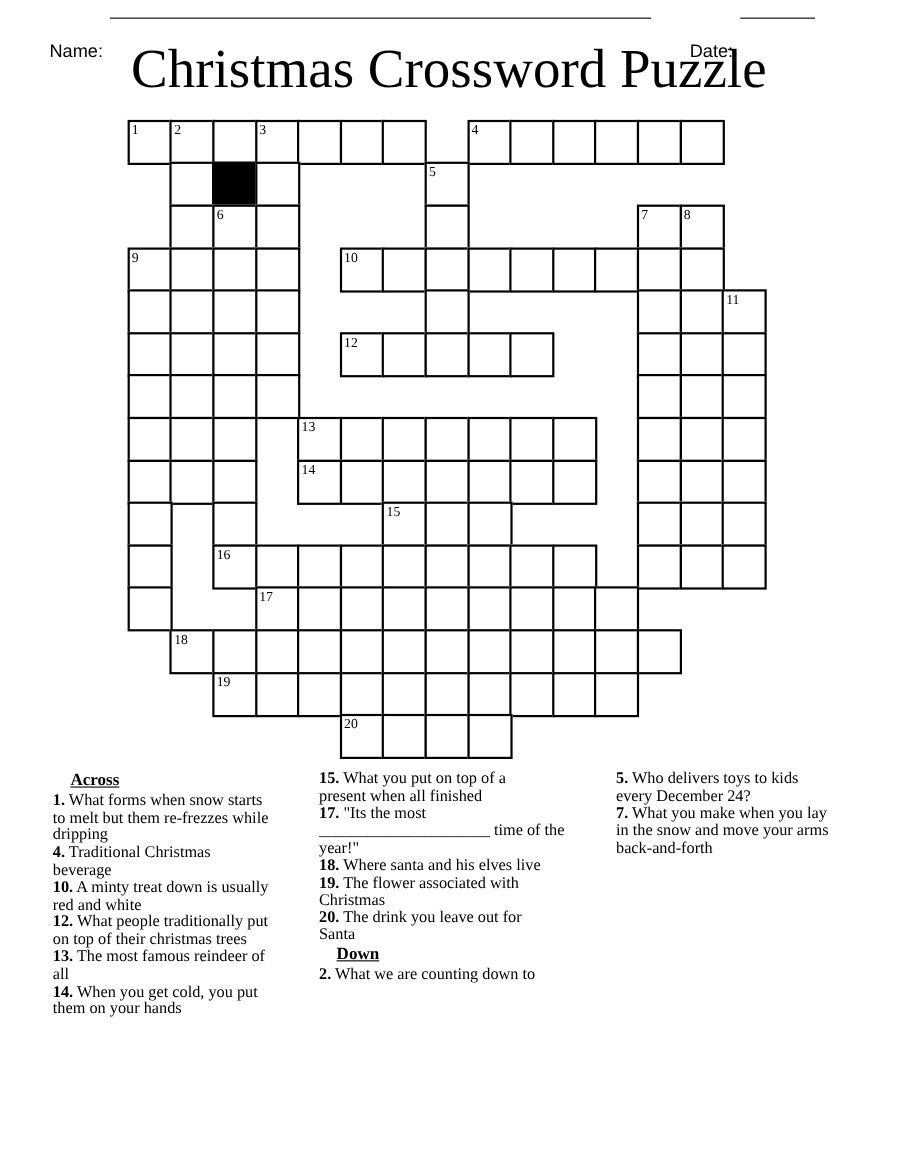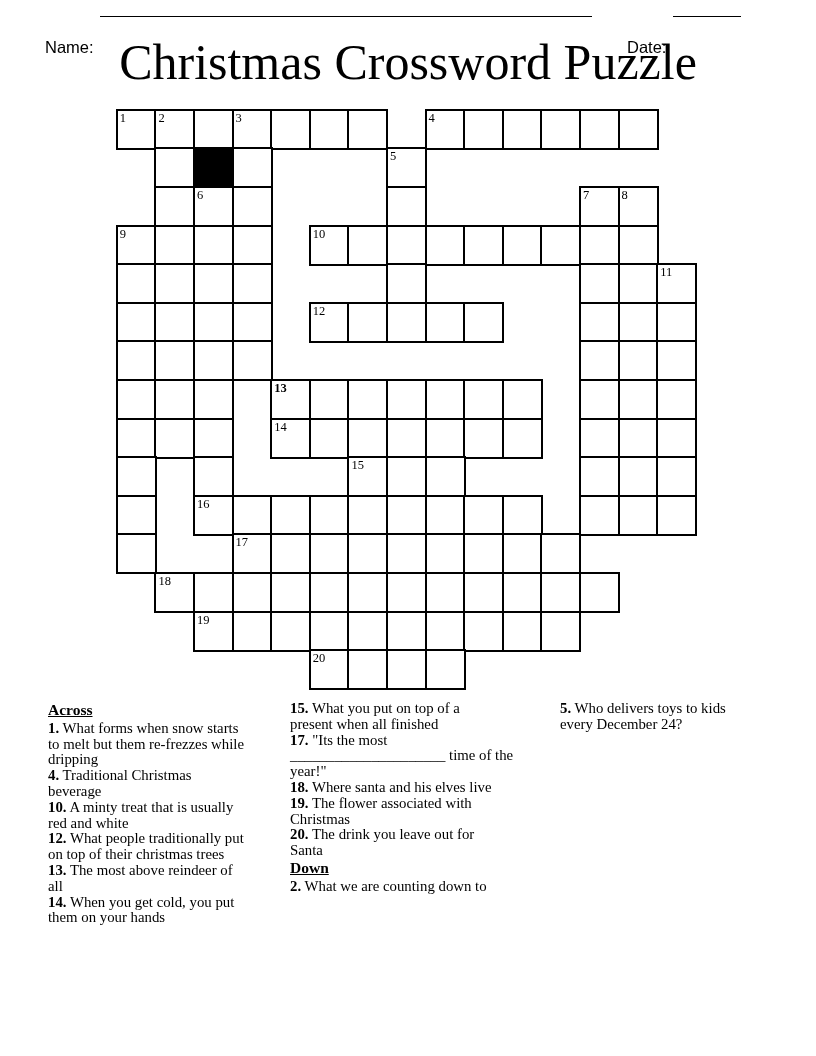--- a/index.html
+++ b/index.html
@@ -30,21 +30,21 @@
 
   
   .clue-col{position:absolute;top:701px;font-size:14.8px;line-height:15.8px;
             font-family:"Liberation Serif",serif;}
   #clue-col-1{left:48px;width:238px;}
   #clue-col-2{left:290px;width:242px;}
   #clue-col-3{left:560px;width:250px;}
   .clue{white-space:pre-wrap;}
   .cnum{font-weight:bold;}
   .clue-header{font-weight:bold;text-decoration:underline;font-size:15.5px;
-               margin:1px 0 3px 0;}
+               margin:1px 0 3px 16px;}
 </style>
 </head>
 <body>
 
 <span id="name-label" class="hdr-label">Name:</span>
 <span id="name-line" class="blank-line"></span>
 <span id="date-label" class="hdr-label">Date:</span>
 <span id="date-line" class="blank-line"></span>
 
 <div class="page-title">Christmas Crossword Puzzle</div>
@@ -133,21 +133,21 @@
     <div class="cell" style="left: 115.8px; top: 340.4px;"></div>
     <div class="cell" style="left: 154.4px; top: 340.4px;"></div>
     <div class="cell" style="left: 193px; top: 340.4px;"></div>
     <div class="cell" style="left: 231.6px; top: 340.4px;"></div>
     <div class="cell" style="left: 579px; top: 340.4px;"></div>
     <div class="cell" style="left: 617.6px; top: 340.4px;"></div>
     <div class="cell" style="left: 656.2px; top: 340.4px;"></div>
     <div class="cell" style="left: 115.8px; top: 379px;"></div>
     <div class="cell" style="left: 154.4px; top: 379px;"></div>
     <div class="cell" style="left: 193px; top: 379px;"></div>
-    <div class="cell" style="left: 270.2px; top: 379px; font-weight: bold;">
+    <div class="cell" style="left: 270.2px; top: 379px;">
       <span class="cellnum">13</span>
     </div>
     <div class="cell" style="left: 308.8px; top: 379px;"></div>
     <div class="cell" style="left: 347.4px; top: 379px;"></div>
     <div class="cell" style="left: 386px; top: 379px;"></div>
     <div class="cell" style="left: 424.6px; top: 379px;"></div>
     <div class="cell" style="left: 463.2px; top: 379px;"></div>
     <div class="cell" style="left: 501.8px; top: 379px;"></div>
     <div class="cell" style="left: 579px; top: 379px;"></div>
     <div class="cell" style="left: 617.6px; top: 379px;"></div>
@@ -238,25 +238,25 @@
     <div class="cell" style="left: 424.6px; top: 649.2px;"></div>
   </div>
 
 <div id="clue-col-1" class="clue-col">
     <div class="clue-header">Across</div>
     <div class="clue"><span class="cnum">1.</span><span> What forms when snow starts
 to melt but them re-frezzes while
 dripping</span></div>
     <div class="clue"><span class="cnum">4.</span><span> Traditional Christmas
 beverage</span></div>
-    <div class="clue"><span class="cnum">10.</span><span> A minty treat that is usually
+    <div class="clue"><span class="cnum">10.</span><span> A minty treat down is usually
 red and white</span></div>
     <div class="clue"><span class="cnum">12.</span><span> What people traditionally put
 on top of their christmas trees</span></div>
-    <div class="clue"><span class="cnum">13.</span><span> The most above reindeer of
+    <div class="clue"><span class="cnum">13.</span><span> The most famous reindeer of
 all</span></div>
     <div class="clue"><span class="cnum">14.</span><span> When you get cold, you put
 them on your hands</span></div>
   </div>
 <div id="clue-col-2" class="clue-col">
     <div class="clue"><span class="cnum">15.</span><span> What you put on top of a
 present when all finished</span></div>
     <div class="clue"><span class="cnum">17.</span><span> "Its the most
 _____________________ time of the
 year!"</span></div>
@@ -264,13 +264,16 @@
     <div class="clue"><span class="cnum">19.</span><span> The flower associated with
 Christmas</span></div>
     <div class="clue"><span class="cnum">20.</span><span> The drink you leave out for
 Santa</span></div>
     <div class="clue-header">Down</div>
     <div class="clue"><span class="cnum">2.</span><span> What we are counting down to</span></div>
   </div>
 <div id="clue-col-3" class="clue-col">
     <div class="clue"><span class="cnum">5.</span><span> Who delivers toys to kids
 every December 24?</span></div>
+    <div class="clue"><span class="cnum">7.</span><span> What you make when you lay
+in the snow and move your arms
+back-and-forth</span></div>
   </div>
 
 </body></html>

